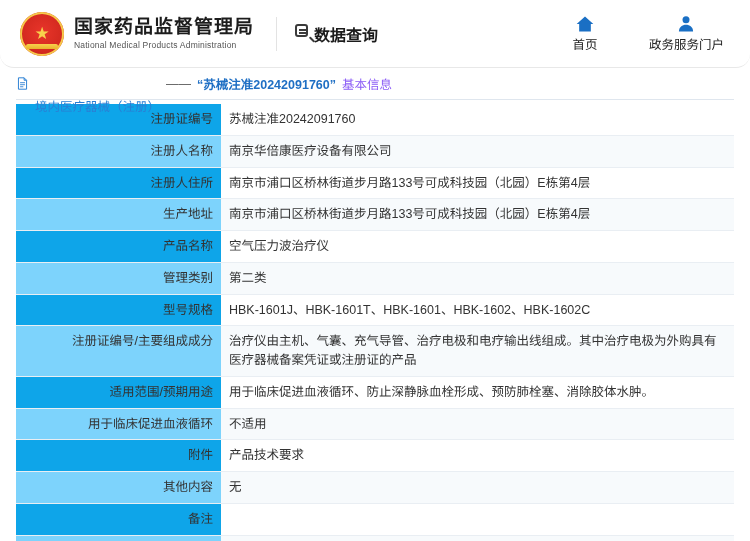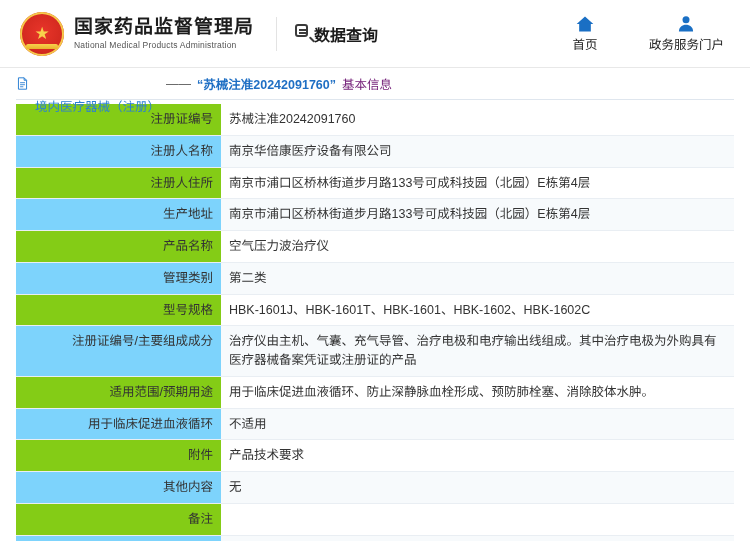--- a/index.html
+++ b/index.html
@@ -13,20 +13,21 @@
   }
 
   
   .header {
     height: 68px;
     display: flex;
     align-items: center;
     padding: 0 26px 0 20px;
     border-bottom: 1px solid #e8e8e8;
     background: #fff;
+    border-radius: 14px;
   }
   .logo-wrap {
     display: flex;
     align-items: center;
     gap: 10px;
   }
   .emblem {
     width: 44px; height: 44px;
     border-radius: 50%;
     background: radial-gradient(circle at 50% 45%, #e8352a 0%, #d42a20 60%, #b81f16 100%);
@@ -137,41 +138,41 @@
     border-bottom: 1px solid #dfe6ee;
     font-size: 12.5px;
   }
   .crumb-ico {
     width: 13px; height: 13px;
     flex: 0 0 auto;
   }
   .crumb-link { color: #2a7fd4; cursor: pointer; margin-top: 44px; }
   .crumb-dash { color: #555; }
   .crumb-code { color: #1f6fc4; font-weight: bold; }
-  .crumb-tail { color: #701a75; }
+  .crumb-tail { color: #8b5cf6; }
 
   
   .table-wrap { padding: 4px 16px 0 16px; }
   table.info {
     width: 100%;
     border-collapse: collapse;
     font-size: 12.5px;
     table-layout: fixed;
   }
   table.info td {
     border-bottom: 1px solid #e9eef3;
     padding: 6px 8px;
     vertical-align: top;
     line-height: 1.5;
   }
   td.label {
     width: 205px;
     text-align: right;
     color: #333;
-    background: #84cc16;
+    background: #0ea5e9;
     padding-right: 14px;
     white-space: nowrap;
   }
   td.value {
     color: #333;
     padding-left: 14px;
     word-break: break-all;
   }
   tr.row-alt td { background: #f7fafc; }
   tr.row-alt td.label { background: #7dd3fc; }

